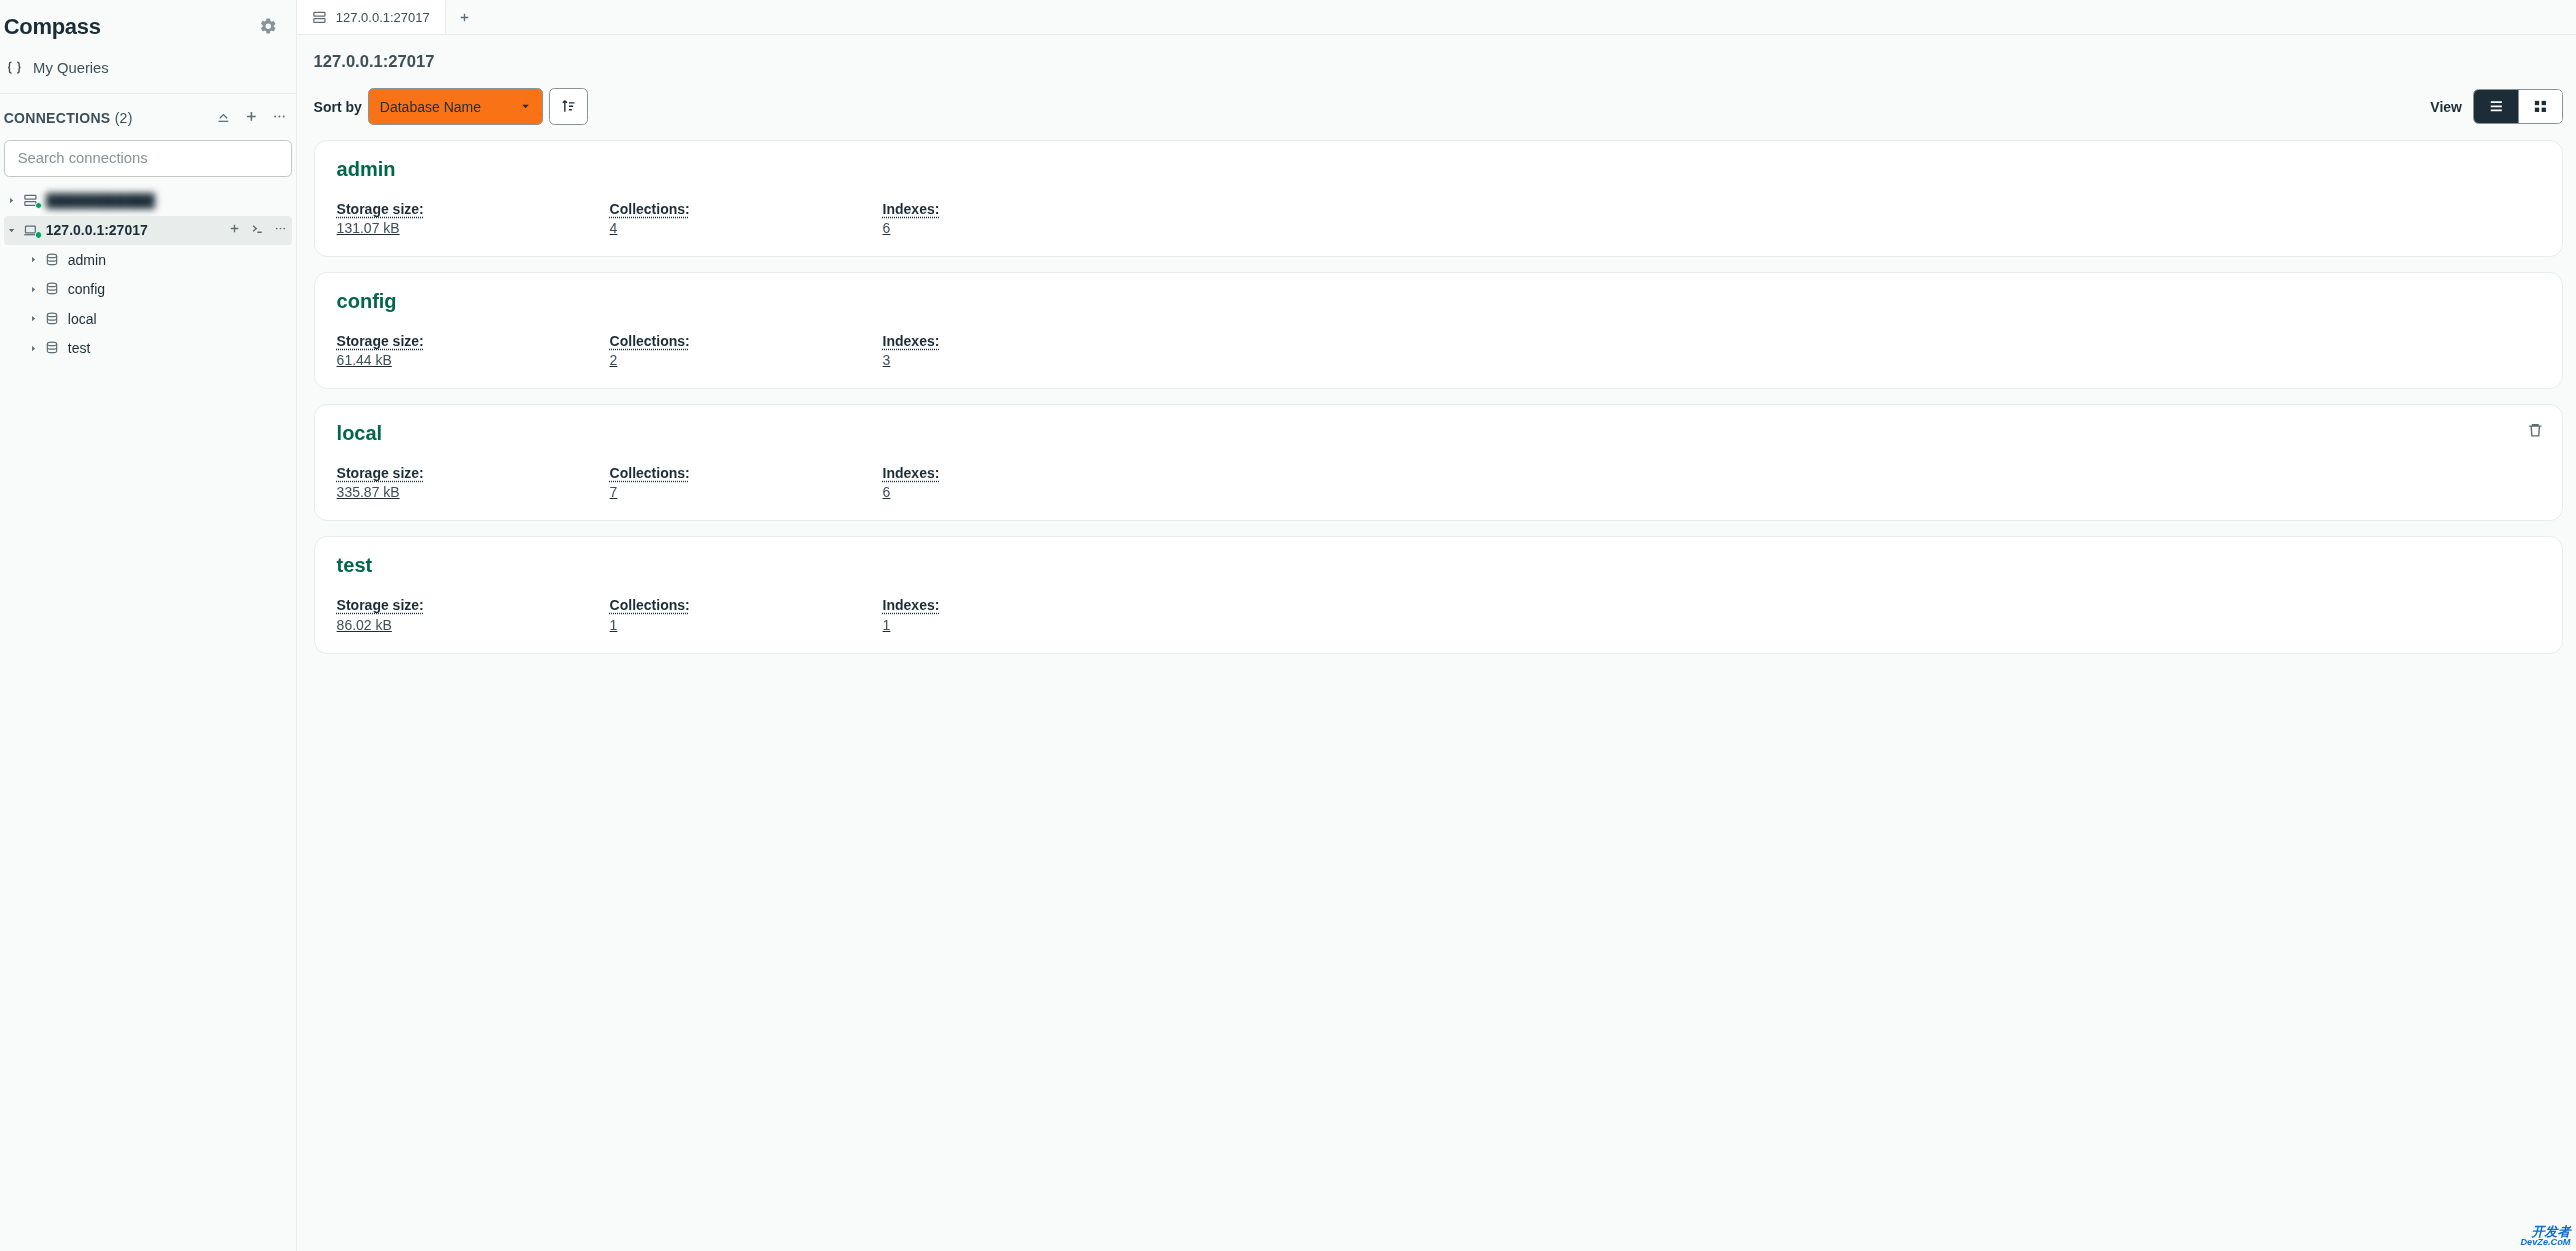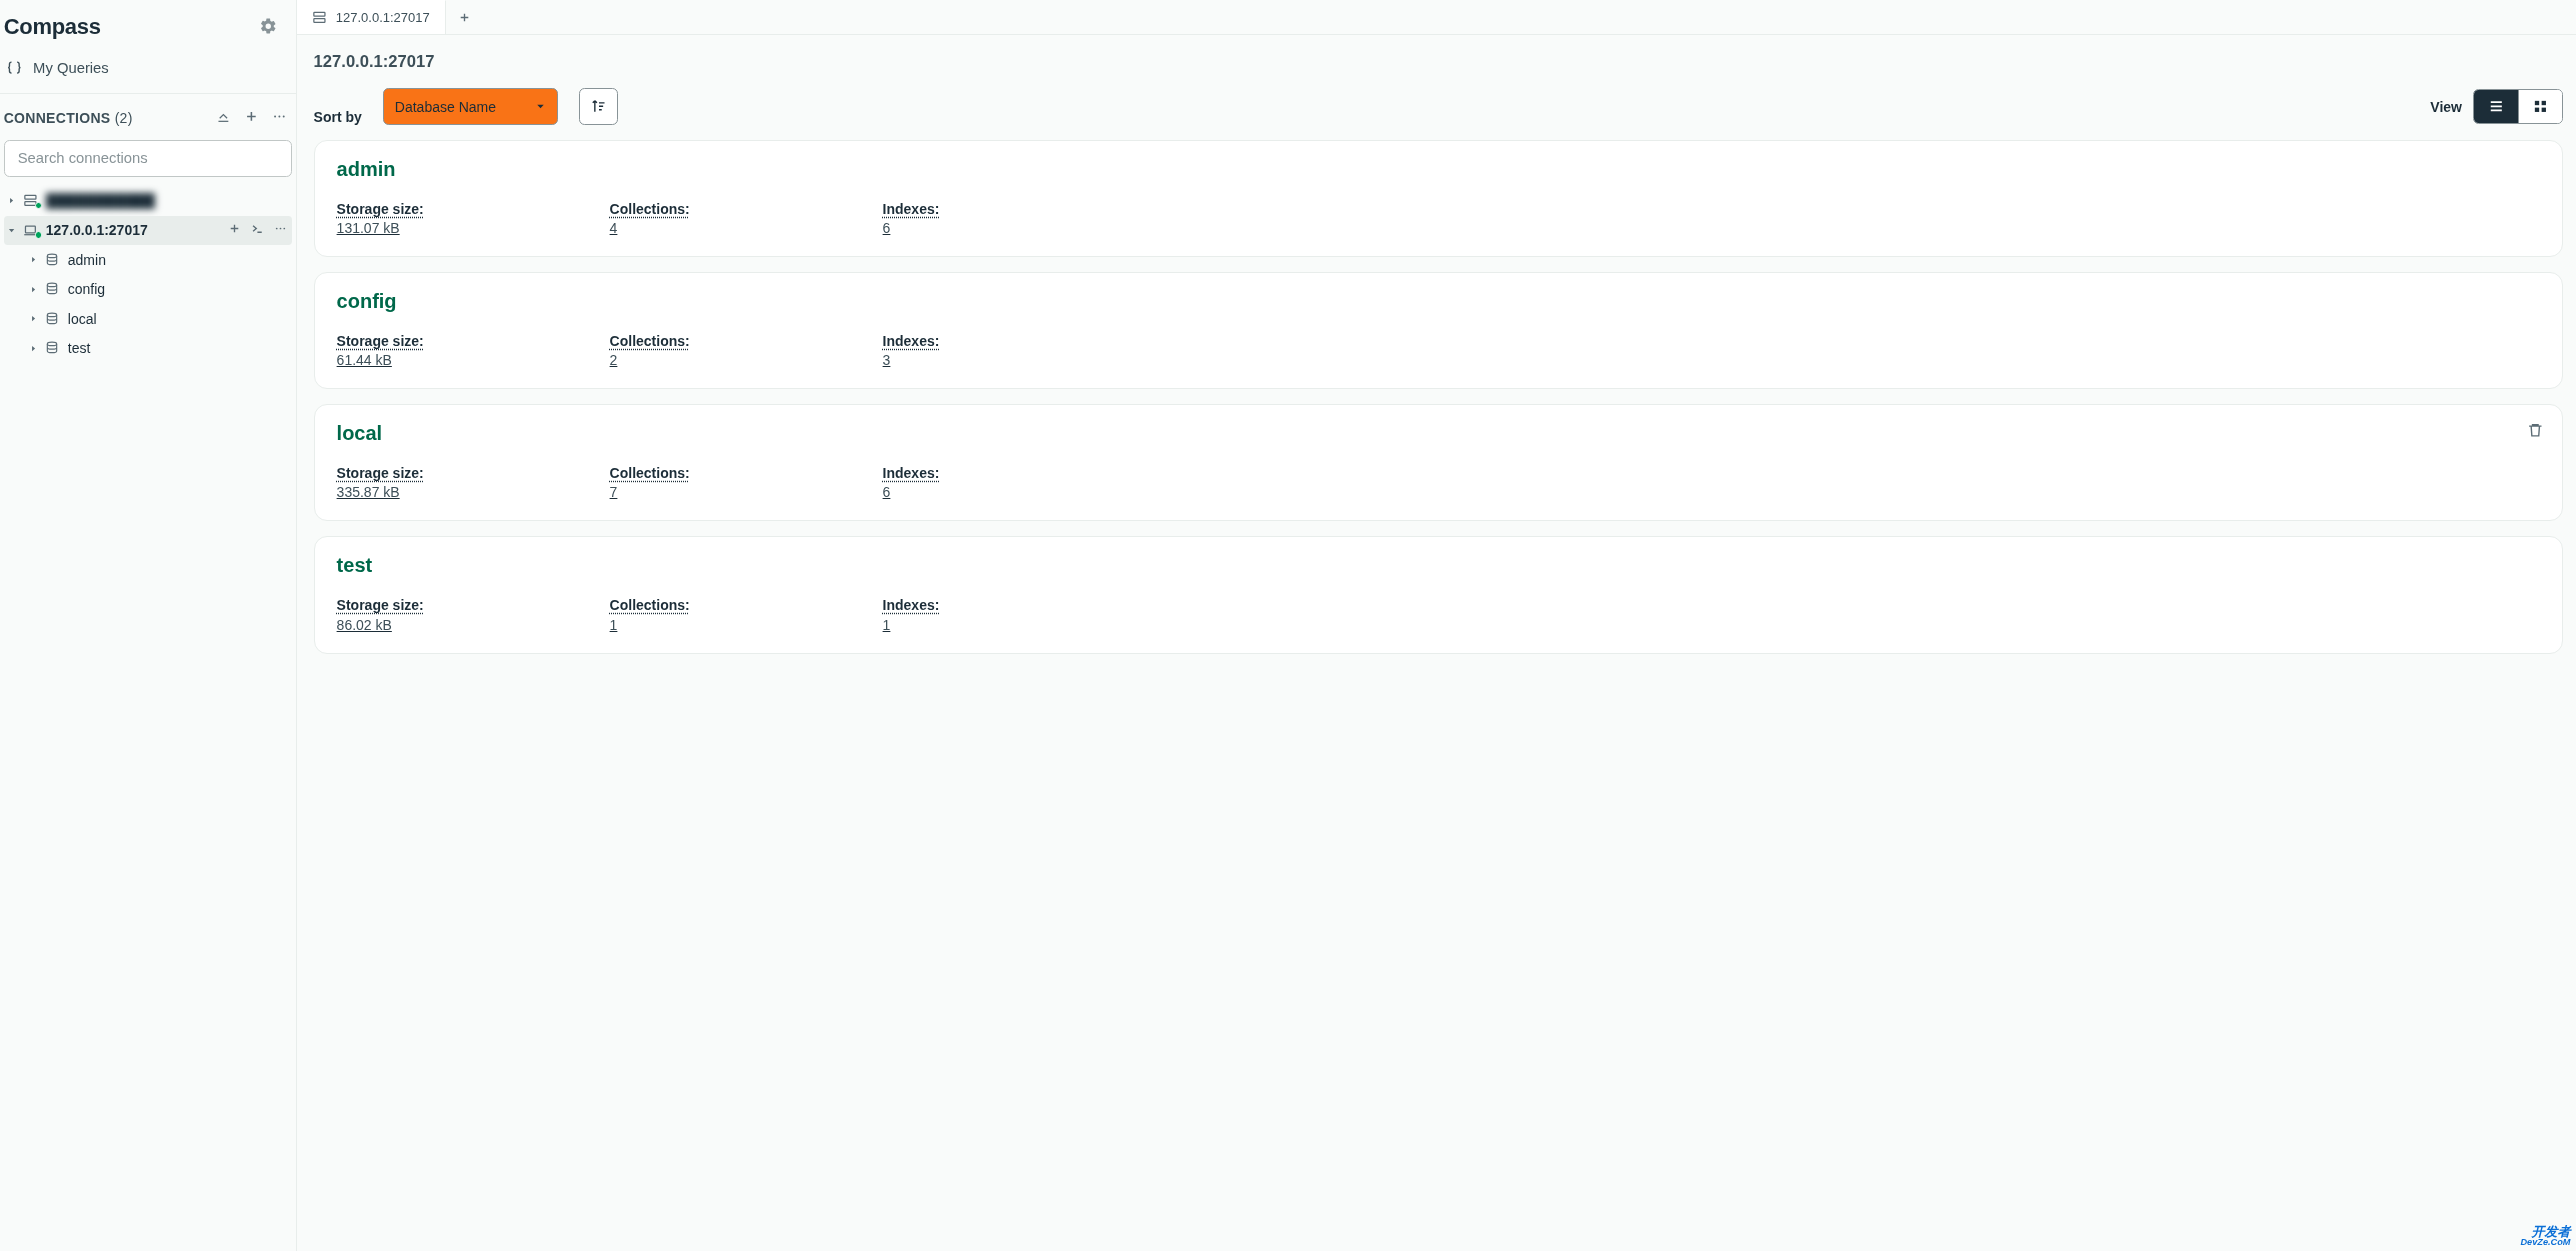--- a/index.html
+++ b/index.html
@@ -45,21 +45,21 @@
   .new-tab { display: flex; align-items: center; justify-content: center; width: 37px; color: #5C6C75; cursor: pointer; background:none; border:none; }
 
   .content-header { display: flex; align-items: center; justify-content: space-between; padding: 16.6px 14.8px 16.6px 16.6px; }
   .breadcrumb { font-size: 16.6px; font-weight: 600; color: #3D4F58; }
   .header-actions { display: flex; gap: 9.2px; }
   .btn { display: inline-flex; align-items: center; gap: 9.2px; height: 37px; padding: 0 14.8px; border-radius: 5.5px; font-size: 14px; font-weight: 600; cursor: pointer; border: 0.9px solid #889397; background: #fff; color: #1C2D38; }
   .btn.primary { background: #00684A; border-color: #00684A; color: #fff; }
   .btn svg { flex-shrink: 0; }
 
   .toolbar { display: flex; align-items: center; justify-content: space-between; padding: 0 13px 14.8px 16.6px; }
-  .toolbar-left { display: flex; align-items: flex-end; gap: 21px; }
+  .toolbar-left { display: flex; align-items: center; gap: 6px; }
   .sort-label { font-size: 14px; font-weight: 700; color: #1C2D38; }
   .select { display: flex; align-items: center; justify-content: space-between; min-width: 175px; height: 37px; border: 0.9px solid #889397; border-radius: 5.5px; padding: 0 11px; background: #f97316; font-size: 14px; color: #1C2D38; cursor: pointer; }
   .icon-btn { width: 39px; height: 37px; border: 0.9px solid #889397; border-radius: 5.5px; background: #fff; display: flex; align-items: center; justify-content: center; cursor: pointer; color:#1C2D38; }
   .toolbar-right { display: flex; align-items: center; gap: 11px; }
   .view-label { font-size: 14px; font-weight: 700; color: #1C2D38; }
   .seg { display: flex; border: 0.9px solid #889397; border-radius: 5.5px; overflow: hidden; }
   .seg button { width: 44px; height: 33px; border: none; background: #fff; cursor: pointer; display: flex; align-items: center; justify-content: center; color: #1C2D38; }
   .seg button.active { background: #1C2D38; color: #fff; }
   .seg button + button { border-left: 0.9px solid #889397; }
 

